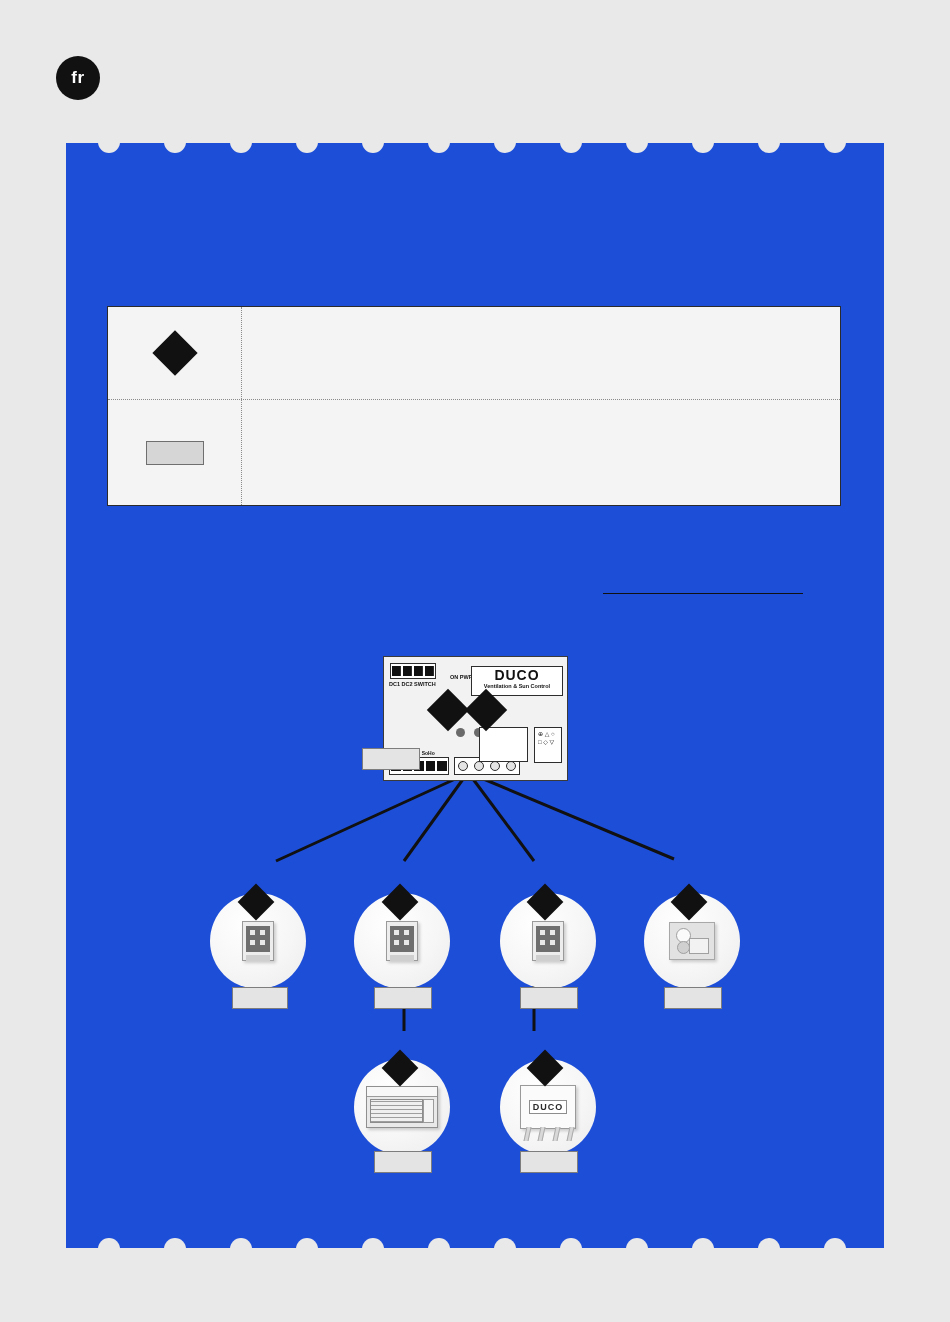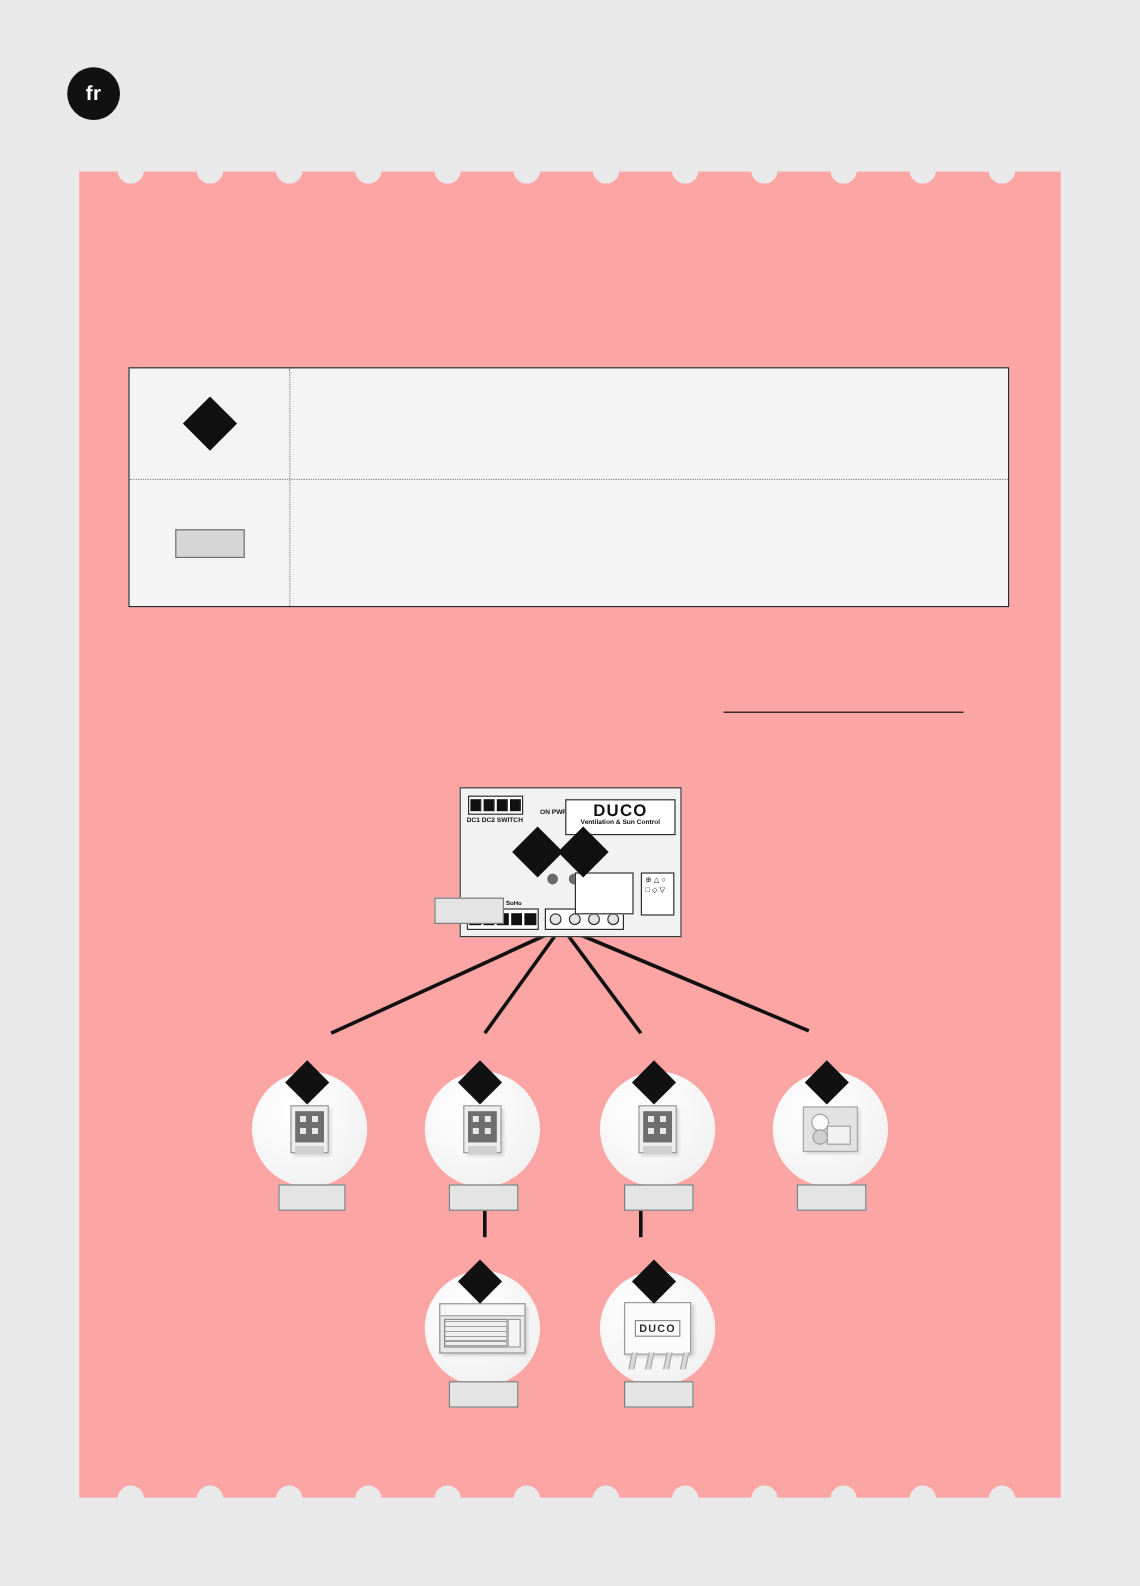--- a/index.html
+++ b/index.html
@@ -33,21 +33,21 @@
     letter-spacing: 0.5px;
   }
 
   
   .sheet {
     position: absolute;
     left: 66px;
     top: 143px;
     width: 818px;
     height: 1105px;
-    background: #fca5a5;
+    background: #1d4ed8;
   }
   
   .scallop {
     position: absolute;
     left: 0;
     width: 100%;
     height: 16px;
     pointer-events: none;
   }
   .scallop.top { top: -1px; }

